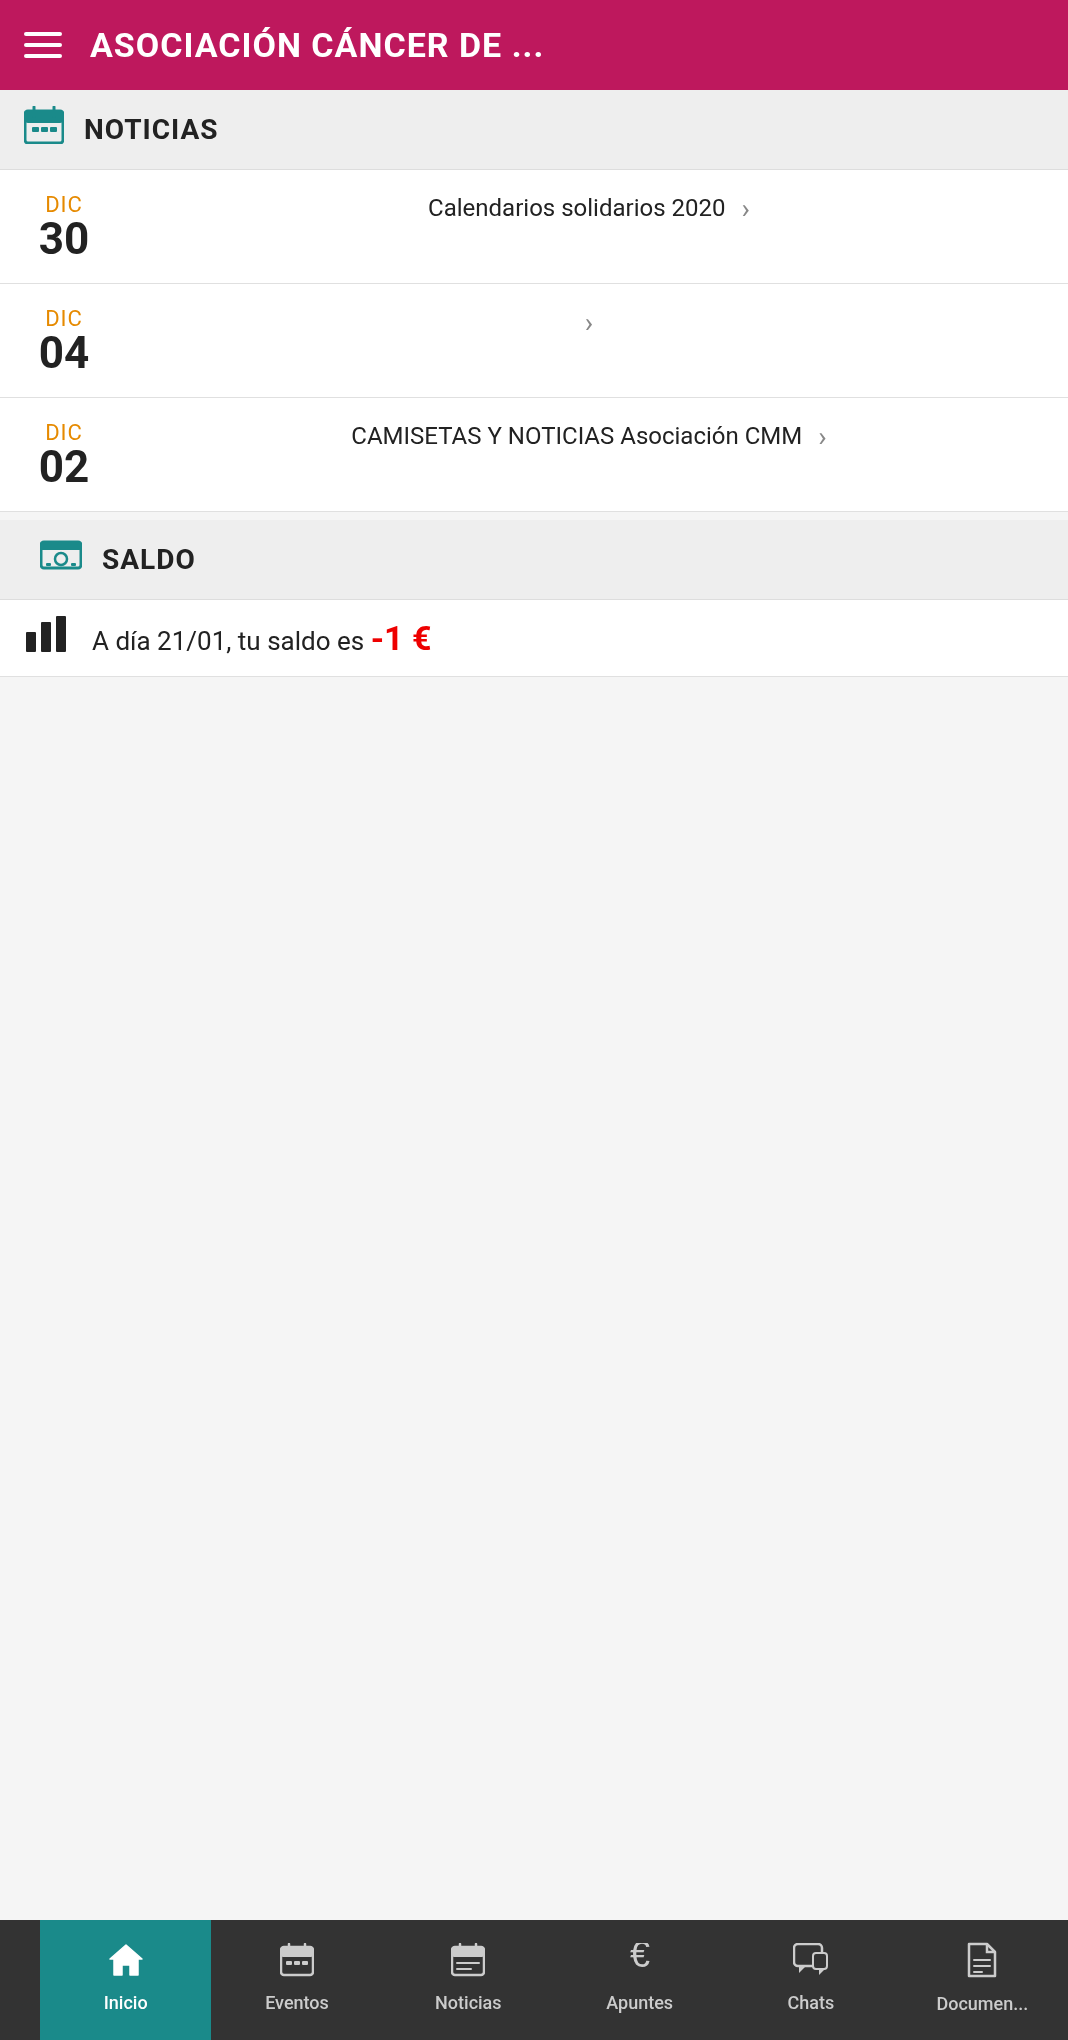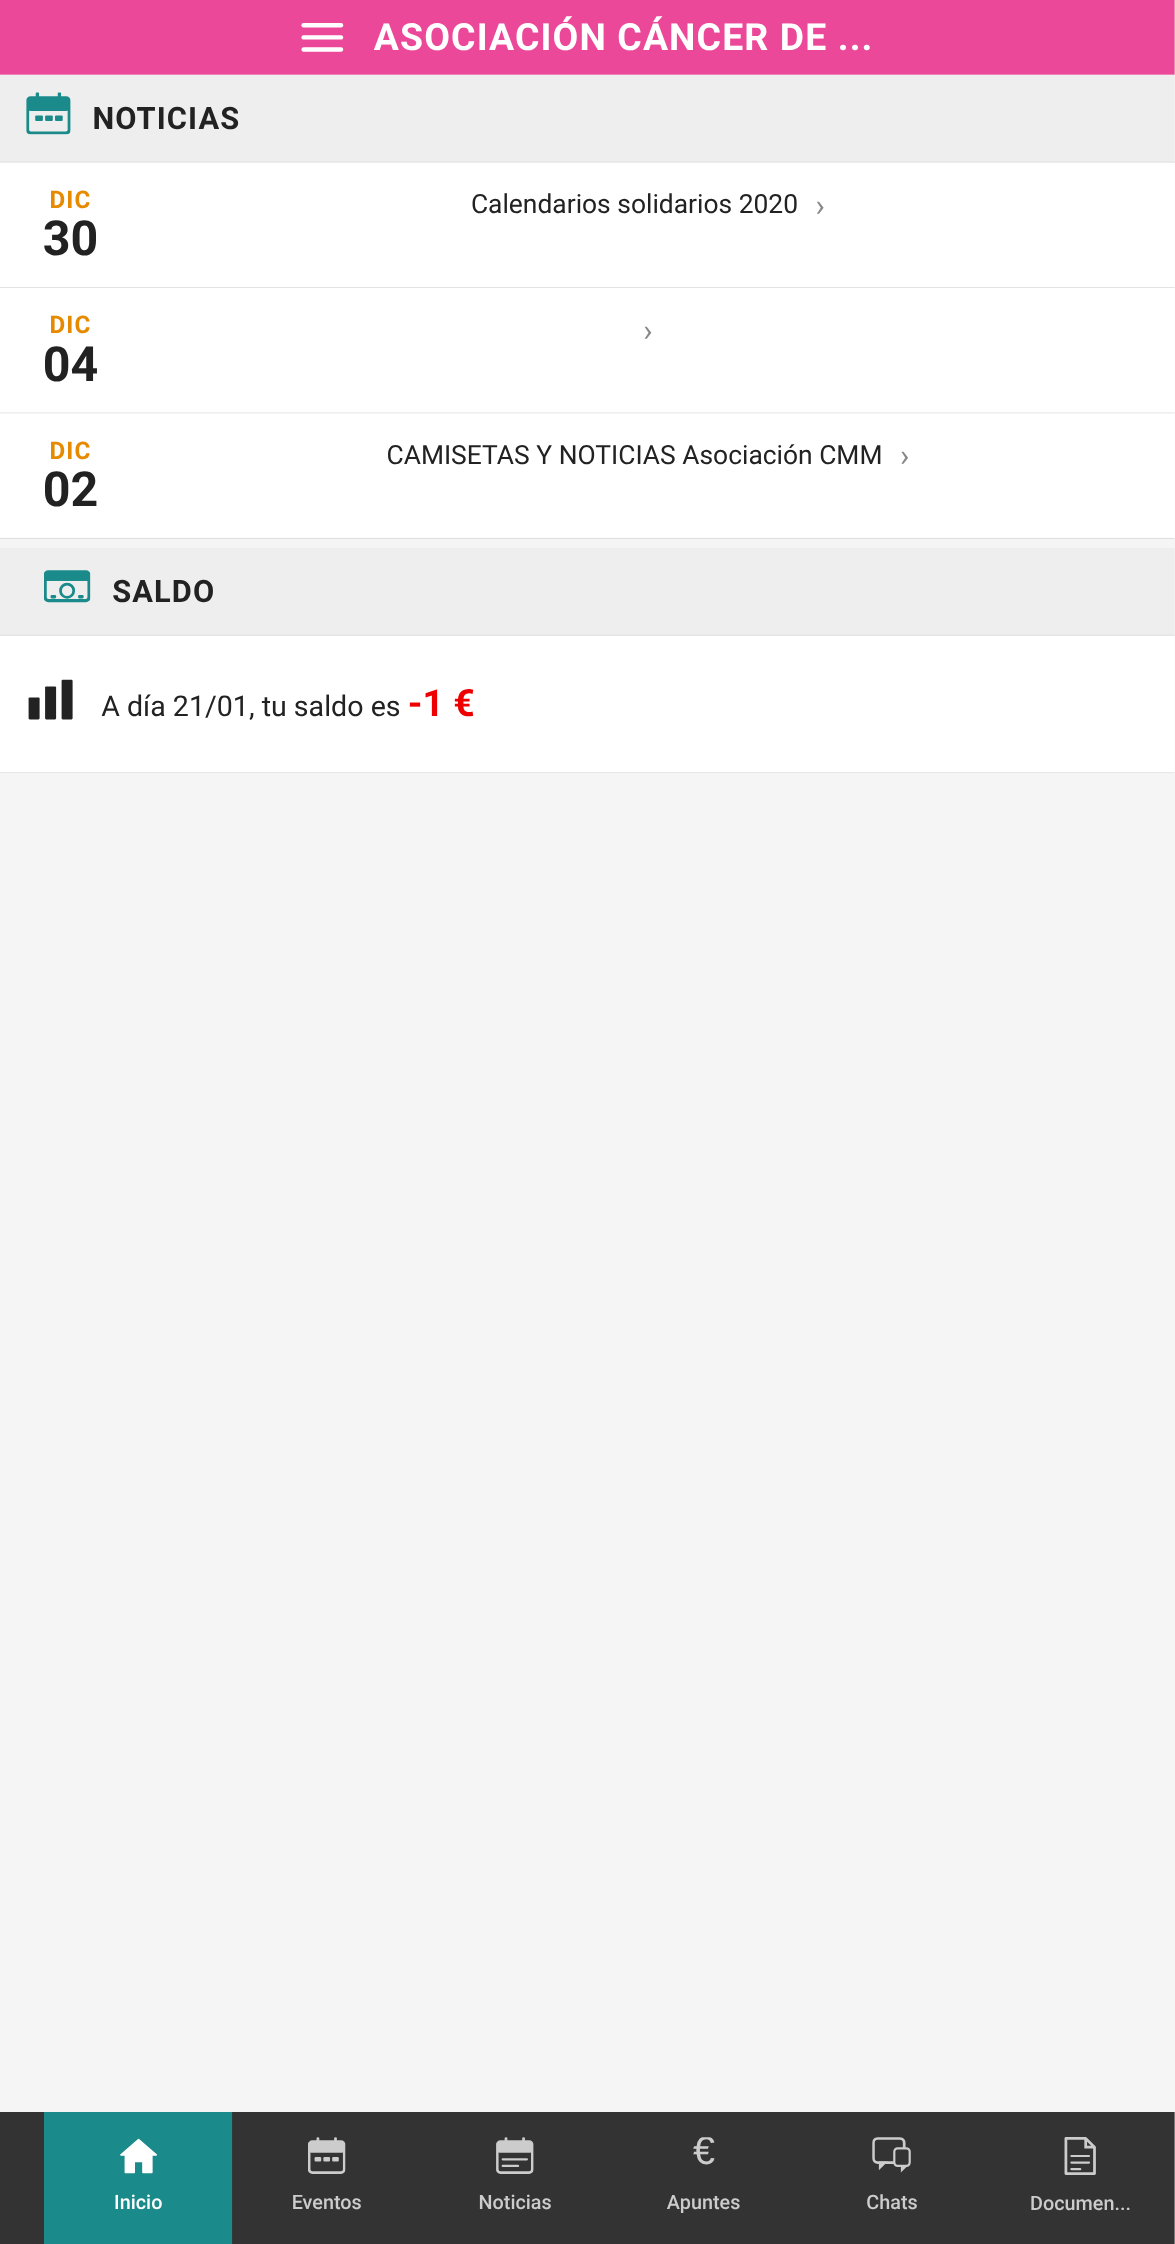--- a/index.html
+++ b/index.html
@@ -10,27 +10,26 @@
       background: #f5f5f5;
       width: 1068px;
       min-height: 2040px;
       display: flex;
       flex-direction: column;
       overflow-x: hidden;
     }
 
     
     .header {
-      background: #ec4899;
+      background: #be185d;
       display: flex;
       align-items: center;
       padding: 0 24px;
-      height: 68px;
+      height: 90px;
       flex-shrink: 0;
-      justify-content: center;
     }
     .hamburger-icon {
       display: flex;
       flex-direction: column;
       gap: 7px;
       margin-right: 28px;
       cursor: pointer;
     }
     .hamburger-icon span {
       display: block;
@@ -84,21 +83,21 @@
     .news-date {
       display: flex;
       flex-direction: column;
       align-items: center;
       min-width: 80px;
       margin-right: 30px;
     }
     .news-date-month {
       color: #e68a00;
       font-size: 22px;
-      font-weight: 700;
+      font-weight: 400;
       text-transform: uppercase;
       letter-spacing: 1px;
     }
     .news-date-day {
       color: #222;
       font-size: 44px;
       font-weight: 700;
       line-height: 1;
     }
     .news-content {
@@ -140,21 +139,21 @@
       font-size: 28px;
       font-weight: 700;
       color: #222;
       letter-spacing: 1px;
       text-transform: uppercase;
     }
     .saldo-body {
       background: #fff;
       display: flex;
       align-items: center;
-      padding: 36px 24px;
+      padding: 12px 24px;
       border-bottom: 1px solid #e0e0e0;
     }
     .bar-chart-icon {
       color: #222;
       font-size: 40px;
       margin-right: 24px;
     }
     .saldo-text {
       font-size: 26px;
       color: #222;

